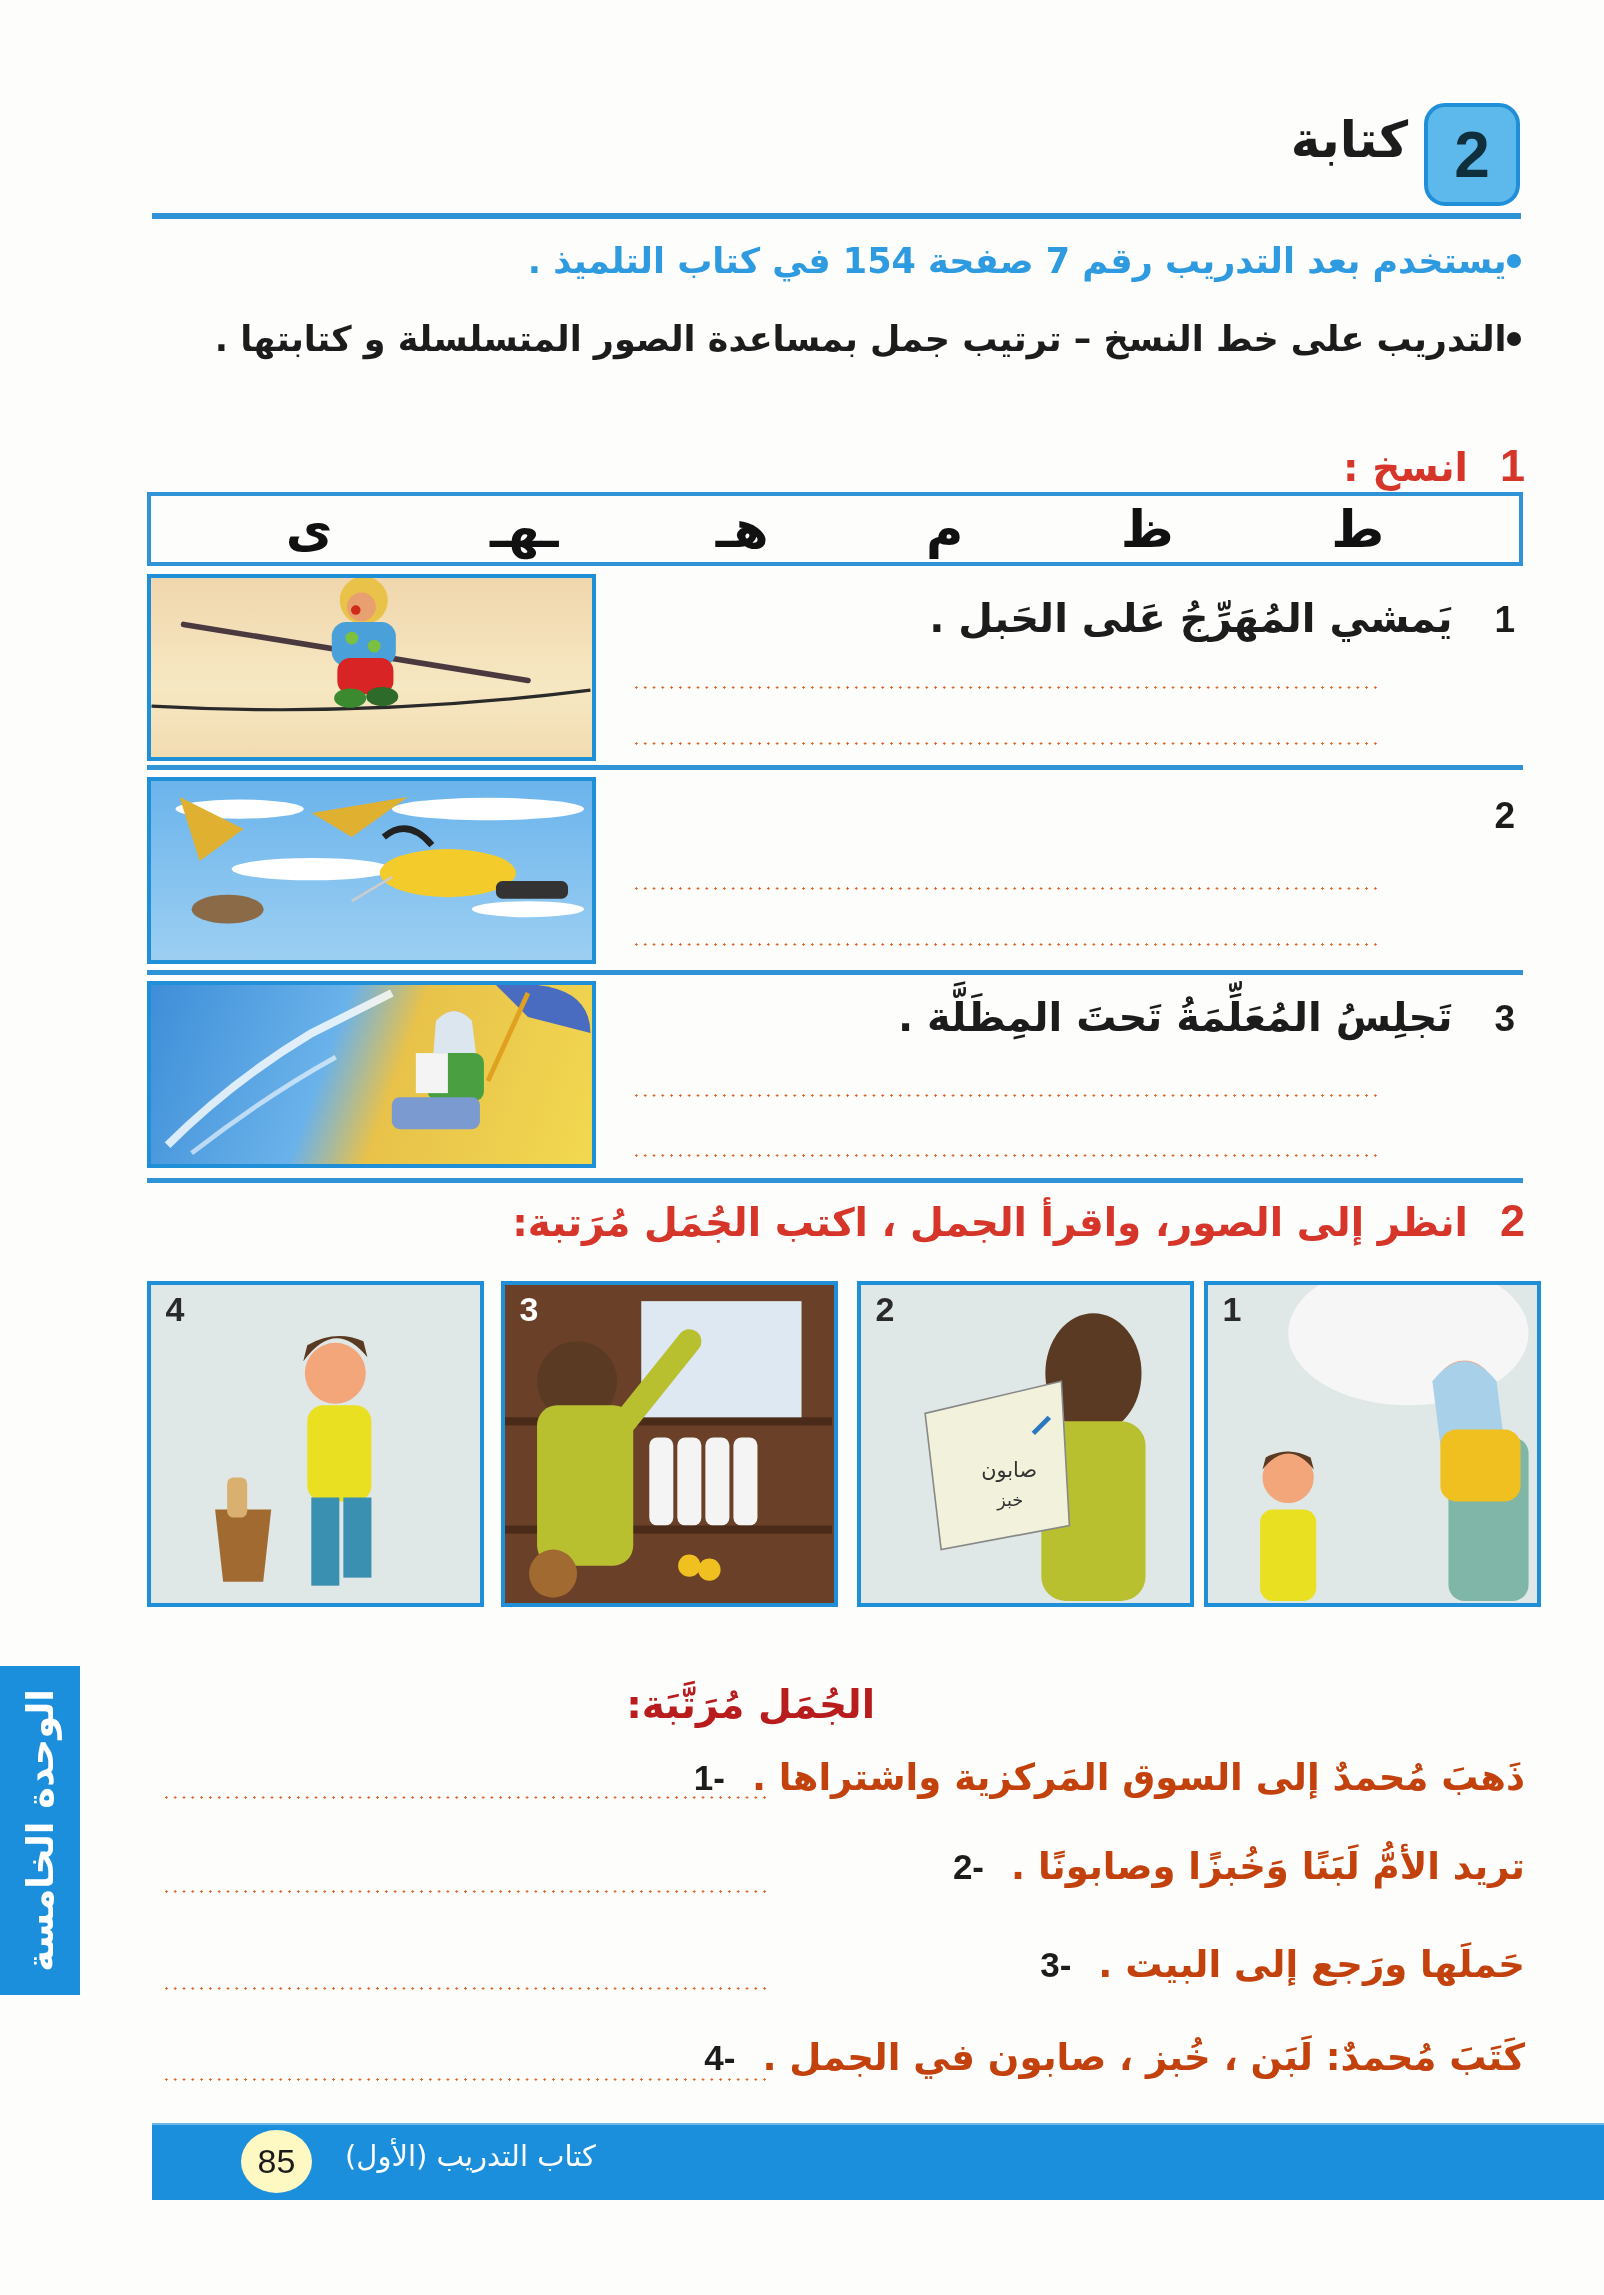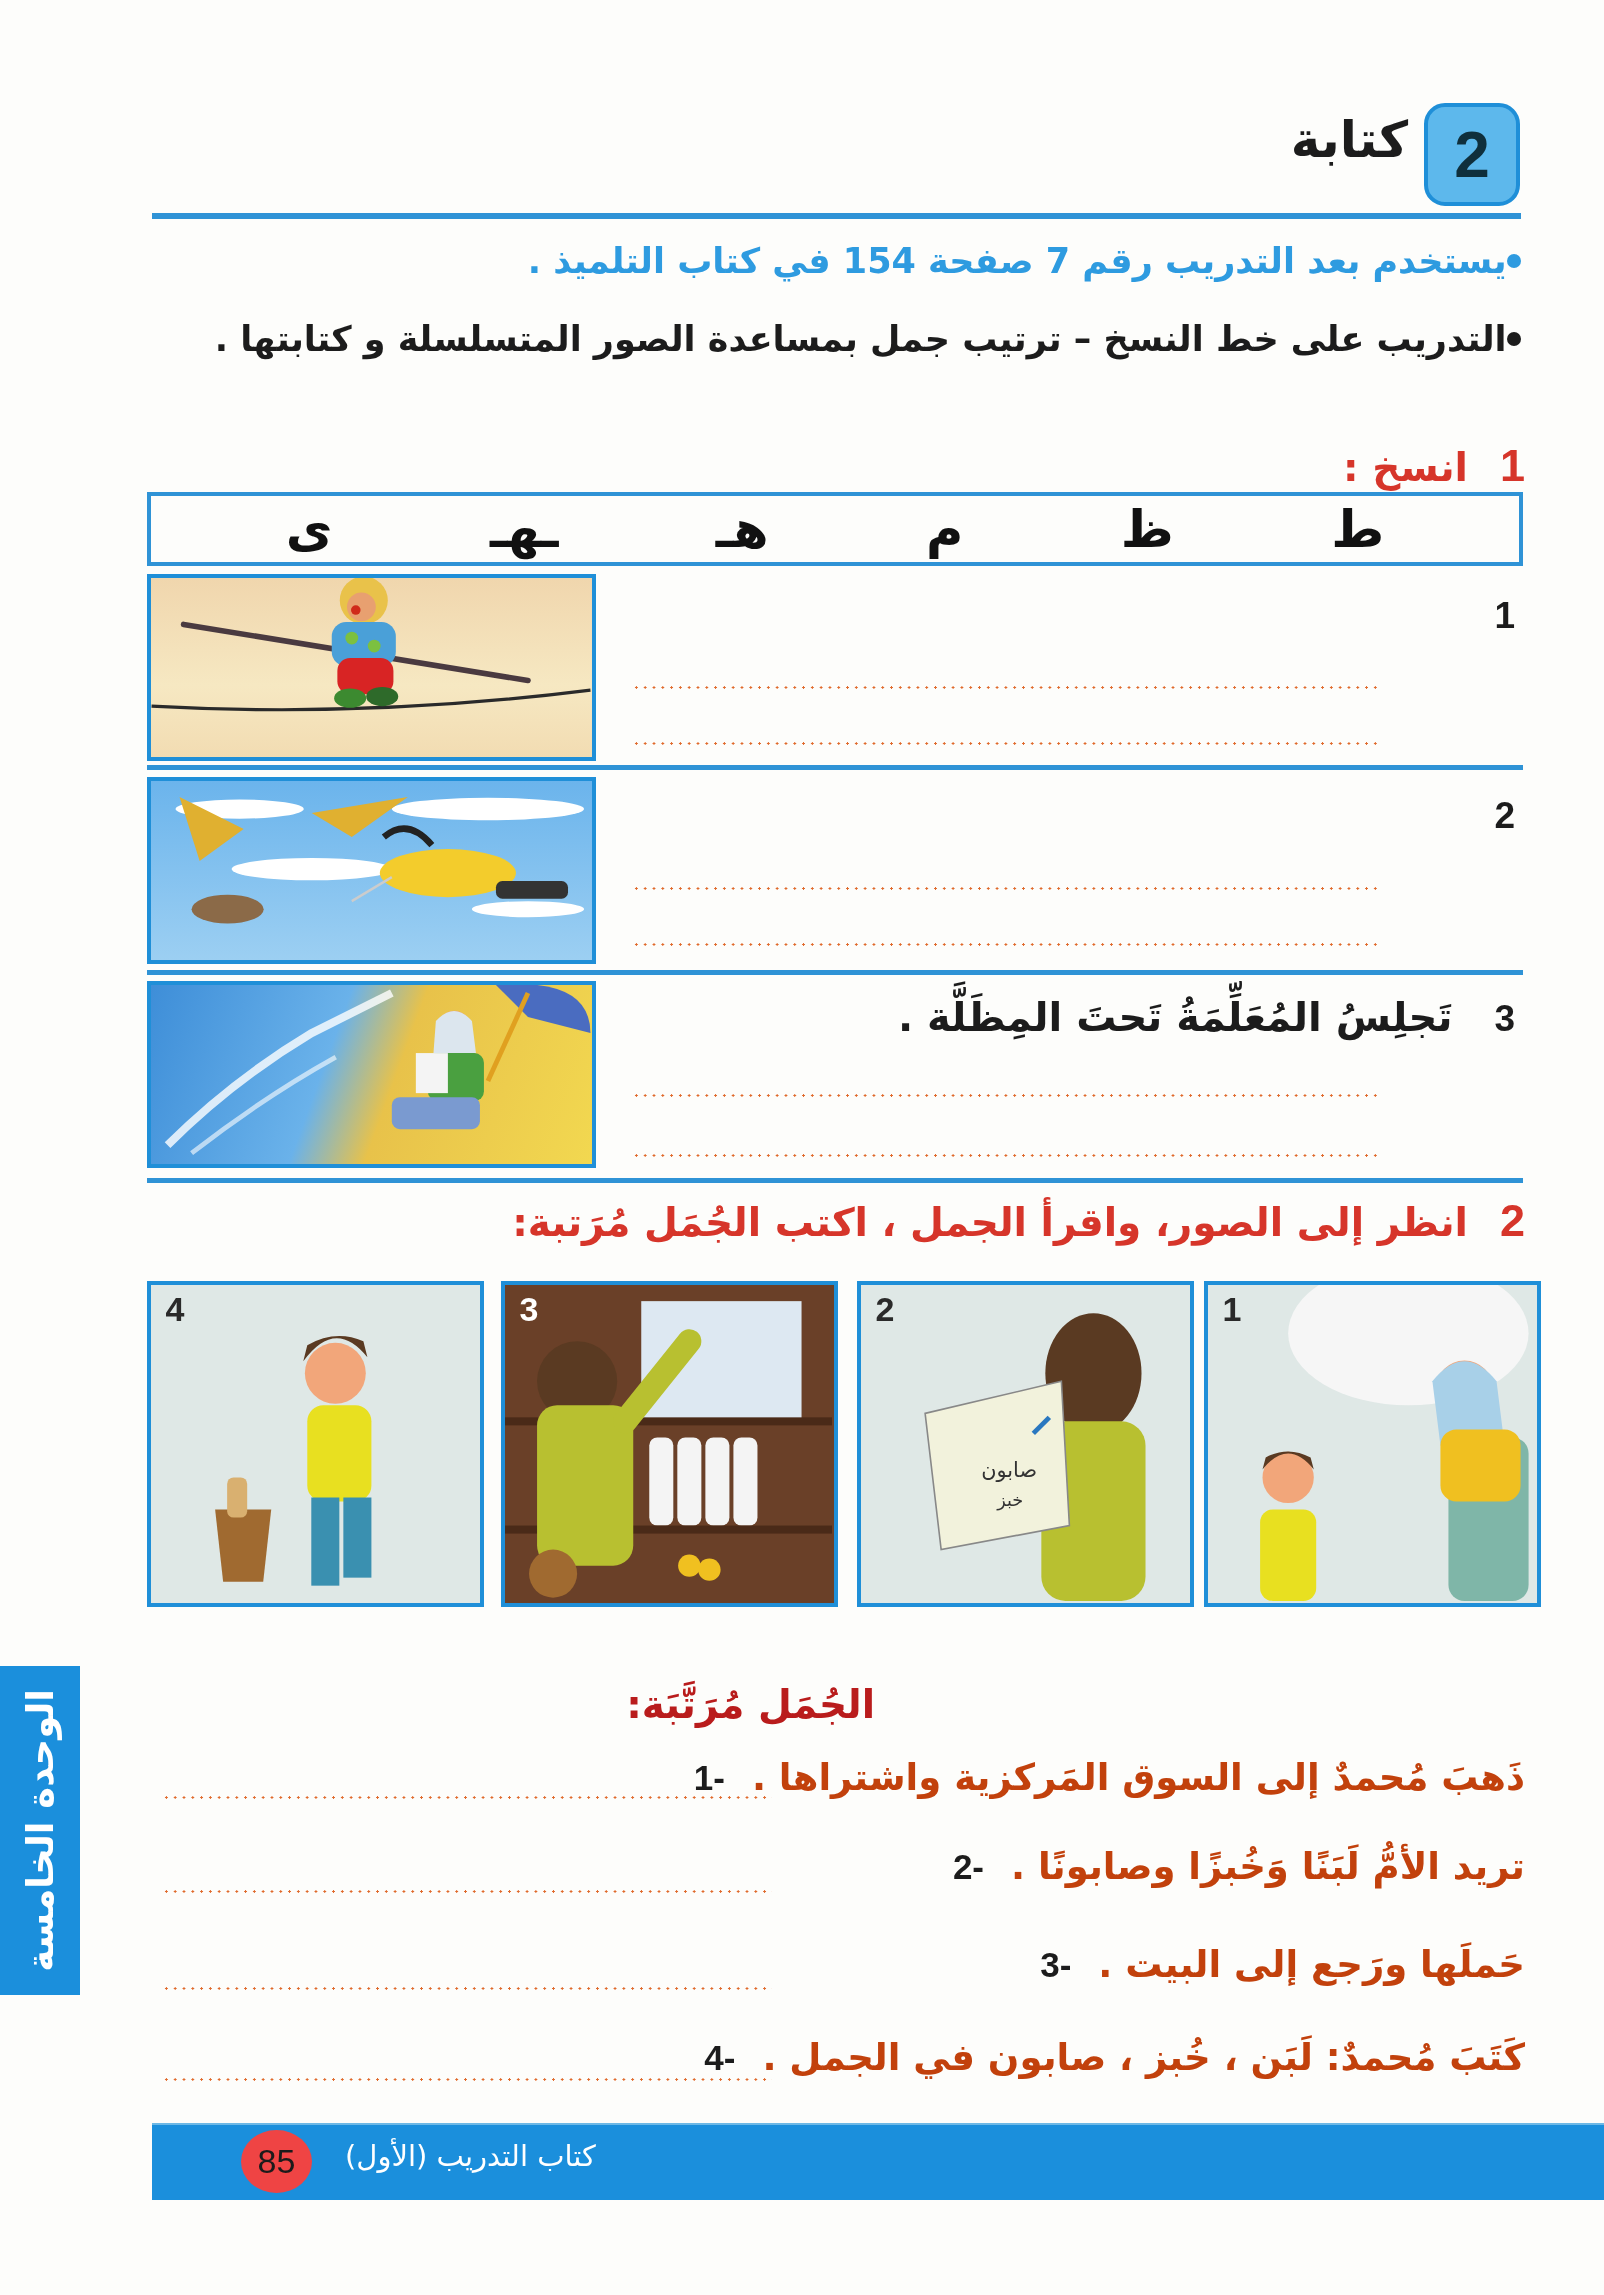--- a/index.html
+++ b/index.html
@@ -83,21 +83,21 @@
     background-size: 8.8px 3.2px; background-repeat: repeat-x;
   }
 
   
   .footer-bar {
     left: 152px; top: 2123px; width: 1452px; height: 77px; background: #1b8fdc;
     border-top: 2.4px solid #6cb8e6;
   }
   .page-circle {
     left: 241px; top: 2130px; width: 71px; height: 63px; border-radius: 50%;
-    background: #ef4444; display: flex; align-items: center; justify-content: center;
+    background: #fef9c3; display: flex; align-items: center; justify-content: center;
     font-family: "Liberation Sans", sans-serif; font-size: 34px; color: #1b1b1b;
   }
   .footer-title { left: 345px; top: 2139px; font-size: 29px; color: #fff; direction: rtl; }
 
   
   .side-tab {
     left: 0; top: 1666px; width: 80px; height: 329px; background: #1b8fdc;
     display: flex; align-items: center; justify-content: center;
   }
   .side-tab-text {
@@ -146,20 +146,21 @@
       <rect x="225" y="55" width="80" height="55" rx="18" fill="#4aa0d8"></rect>
       <circle cx="250" cy="75" r="8" fill="#7cc040"></circle>
         <circle cx="278" cy="85" r="8" fill="#7cc040"></circle>
       <rect x="232" y="100" width="70" height="45" rx="16" fill="#d82424"></rect>
       <ellipse cx="248" cy="150" rx="20" ry="12" fill="#3c8a30"></ellipse>
       <ellipse cx="288" cy="148" rx="20" ry="12" fill="#2e6a2a"></ellipse>
     </svg>
   </div>
   <div class="sentence rtl" style="top:24px;">
     <span class="num">1</span>
+    <span>يَمشي المُهَرِّجُ عَلى الحَبل .</span>
   </div>
   <div class="dots" style="top:115px;"></div>
   <div class="dots" style="top:171px;"></div>
   <div class="row-rule" style="top:194px;"></div>
 </div>
 
 <div class="abs copy-row" style="top:772px; height:201px;">
   <div class="pic-frame" style="top:4.8px; background:linear-gradient(180deg,#6bb4ec 0%,#9ccff2 100%);">
     <svg width="440" height="177" viewBox="0 0 548 221">
       <ellipse cx="110" cy="35" rx="80" ry="12" fill="#fff"></ellipse>

